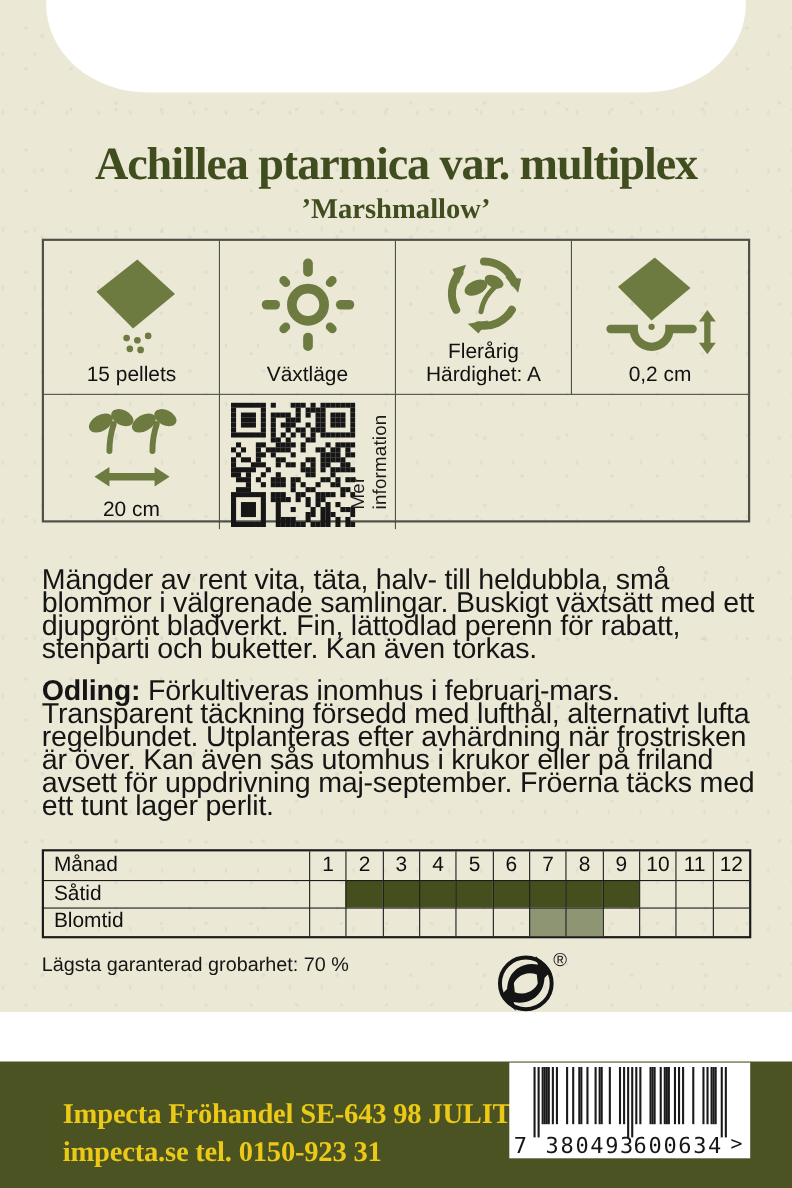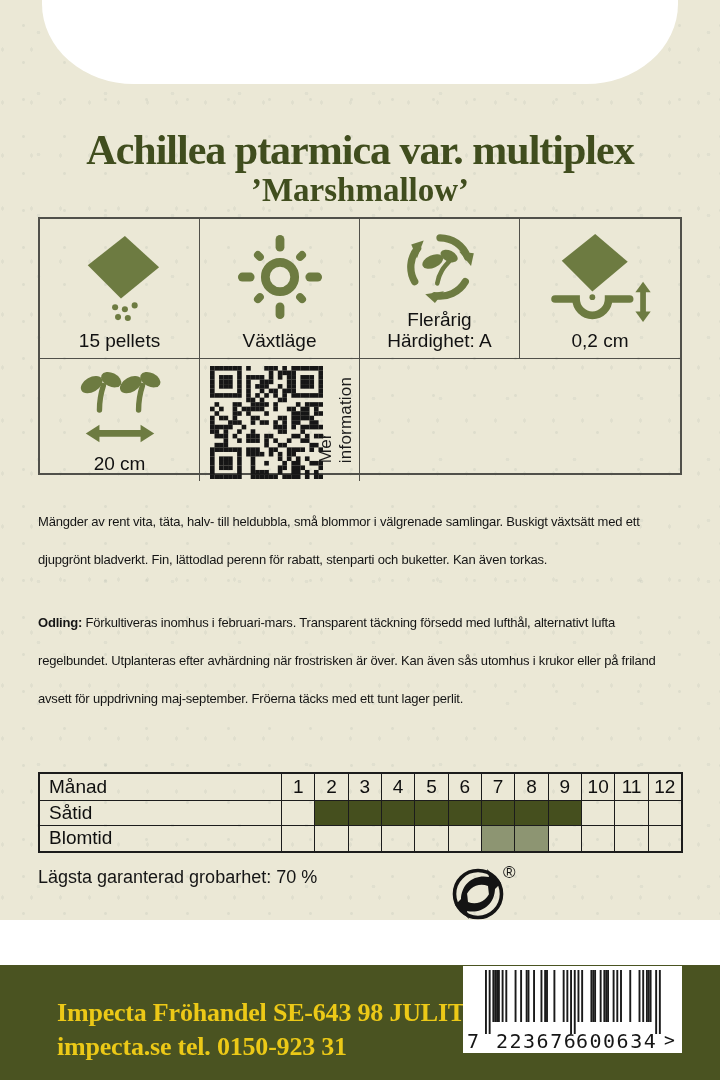--- a/index.html
+++ b/index.html
@@ -13,40 +13,40 @@
     background-size:41px 37px, 29px 53px, 67px 61px;
     background-position:3px 7px, 17px 23px, 5px 2px;}
   
   .cutout{position:absolute;top:0;left:42px;width:636px;height:84px;background:#ffffff;
     border-radius:0 0 92px 92px / 0 0 80px 80px;}
   
   .title{position:absolute;top:127px;left:0;width:720px;text-align:center;
     font-family:"Liberation Serif",serif;font-weight:bold;font-size:42px;line-height:46px;
     color:var(--heading-green);letter-spacing:-1px;}
   .subtitle{position:absolute;top:176px;left:0;width:720px;text-align:center;
-    font-family:"Liberation Serif",serif;font-weight:bold;font-size:33px;line-height:28px;
+    font-family:"Liberation Serif",serif;font-weight:bold;font-size:26px;line-height:28px;
     color:var(--heading-green);}
   
   .spec-grid{position:absolute;left:38px;top:217px;width:644px;height:258px;
     display:grid;grid-template-columns:repeat(4,1fr);grid-template-rows:1fr 1fr;
     border:2px solid #50504a;box-sizing:border-box;}
   .spec-cell{border-right:1.5px solid #50504a;border-bottom:1.5px solid #50504a;
     display:flex;flex-direction:column;align-items:center;justify-content:flex-end;
     padding:6px 2px 7px;box-sizing:border-box;position:relative;}
   .spec-cell:nth-child(4n){border-right:none;}
   .spec-cell:nth-child(n+5){border-bottom:none;}
   .spec-icon{flex:1;display:flex;align-items:center;justify-content:center;width:100%;
     color:var(--icon-green);}
   .spec-label{font-size:19px;color:#111;text-align:center;line-height:21px;white-space:pre-line;}
   .qr-cell{justify-content:center;}
   .qr-svg{position:absolute;left:10px;top:7px;}
   .qr-vlabel{position:absolute;right:3px;top:50%;transform:translateY(-50%) rotate(180deg);
     writing-mode:vertical-rl;font-size:17px;color:#1a1a1a;letter-spacing:0.2px;}
   
-  .para{position:absolute;left:38px;width:650px;font-size:13px;line-height:38px;
+  .para{position:absolute;left:38px;width:650px;font-size:26px;line-height:21px;
     color:#151515;letter-spacing:-0.2px;}
   .p1{top:490px;}
   .p2{top:591px;}
   .bold-label{font-weight:bold;}
   
   .calendar{position:absolute;left:38px;top:772px;width:645px;
     display:grid;grid-template-columns:241px repeat(12,1fr);
     border:2px solid #1c1c1c;box-sizing:border-box;}
   .cal-cell{border-left:1.5px solid #1c1c1c;border-top:1.5px solid #1c1c1c;height:25.5px;
     display:flex;align-items:center;justify-content:center;font-size:19px;color:#0f0f0f;
@@ -610,19 +610,19 @@
         <rect x="175.55" y="4" width="1.9000000000000001" height="52" fill="#1a1a1a"></rect>
         <rect x="179.25" y="4" width="1.9000000000000001" height="52" fill="#1a1a1a"></rect>
         <rect x="182.95" y="4" width="1.9000000000000001" height="52" fill="#1a1a1a"></rect>
         <rect x="184.80" y="4" width="1.9000000000000001" height="52" fill="#1a1a1a"></rect>
         <rect x="186.65" y="4" width="1.9000000000000001" height="52" fill="#1a1a1a"></rect>
         <rect x="192.20" y="4" width="1.9000000000000001" height="64" fill="#1a1a1a"></rect>
         <rect x="195.90" y="4" width="1.9000000000000001" height="64" fill="#1a1a1a"></rect>
       </svg>
     <div class="barcode-digits">
       <span class="bd0">7</span>
-      <span class="bd1">223676</span>
+      <span class="bd1">380493</span>
       <span class="bd2">600634</span>
       <span class="bd3">&gt;</span>
     </div>
   </div>
 
 </div>
 
 </body></html>

